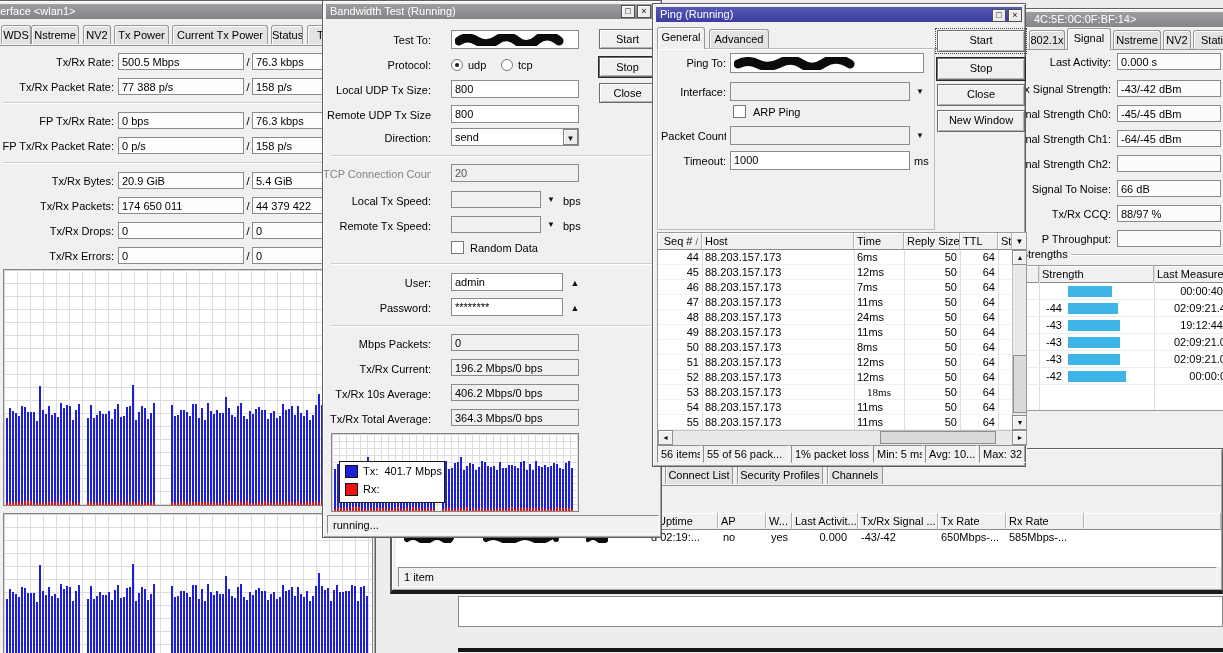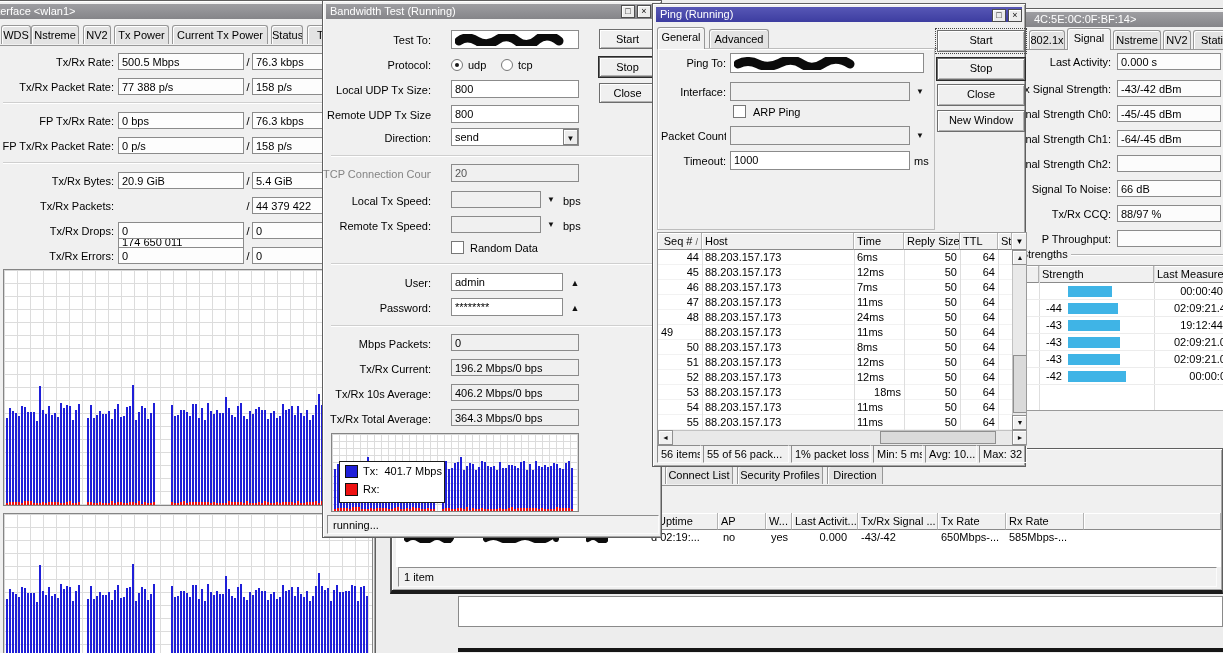--- a/index.html
+++ b/index.html
@@ -100,21 +100,21 @@
       <div class="fld stat" style="left: 271px; top: 111px; width: 120px; height: 17px;">76.3 kbps</div>
       <div class="lbl" style="left: 4px; top: 139px; width: 129px;">FP Tx/Rx Packet Rate:</div>
       <div class="fld stat" style="left: 137px; top: 136px; width: 126px; height: 17px;">0 p/s</div>
       <div class="lbl" style="left: 263px; top: 139px; width: 8px; text-align: center;">/</div>
       <div class="fld stat" style="left: 271px; top: 136px; width: 120px; height: 17px;">158 p/s</div>
       <div class="lbl" style="left: 4px; top: 174px; width: 129px;">Tx/Rx Bytes:</div>
       <div class="fld stat" style="left: 137px; top: 171px; width: 126px; height: 17px;">20.9 GiB</div>
       <div class="lbl" style="left: 263px; top: 174px; width: 8px; text-align: center;">/</div>
       <div class="fld stat" style="left: 271px; top: 171px; width: 120px; height: 17px;">5.4 GiB</div>
       <div class="lbl" style="left: 4px; top: 199px; width: 129px;">Tx/Rx Packets:</div>
-      <div class="fld stat" style="left: 137px; top: 196px; width: 126px; height: 17px; margin-top: 36px;">174 650 011</div>
+      <div class="fld stat" style="left: 137px; top: 196px; width: 126px; height: 17px;">174 650 011</div>
       <div class="lbl" style="left: 263px; top: 199px; width: 8px; text-align: center;">/</div>
       <div class="fld stat" style="left: 271px; top: 196px; width: 120px; height: 17px;">44 379 422</div>
       <div class="lbl" style="left: 4px; top: 224px; width: 129px;">Tx/Rx Drops:</div>
       <div class="fld stat" style="left: 137px; top: 221px; width: 126px; height: 17px;">0</div>
       <div class="lbl" style="left: 263px; top: 224px; width: 8px; text-align: center;">/</div>
       <div class="fld stat" style="left: 271px; top: 221px; width: 120px; height: 17px;">0</div>
       <div class="lbl" style="left: 4px; top: 249px; width: 129px;">Tx/Rx Errors:</div>
       <div class="fld stat" style="left: 137px; top: 246px; width: 126px; height: 17px;">0</div>
       <div class="lbl" style="left: 263px; top: 249px; width: 8px; text-align: center;">/</div>
       <div class="fld stat" style="left: 271px; top: 246px; width: 120px; height: 17px;">0</div>
@@ -544,21 +544,21 @@
           <div class="pcell" style="left: 128px; width: 75px; text-align: right; top: 1px;">00:00:0</div>
         </div>
       </div>
   </div>
 </div>
 
 <div class="win" id="win-reg" style="left:390px;top:448px;width:833px;height:146px;z-index:30;border-left:2px solid #5a5a5a;border-bottom:4px solid #1c1c1c">
   <div id="reg-tabs">
       <div class="tab" style="left: 273px; top: 16px; width: 68px;">Connect List</div>
       <div class="tab" style="left: 345px; top: 16px; width: 86px;">Security Profiles</div>
-      <div class="tab" style="left: 435px; top: 16px; width: 56px;">Direction</div>
+      <div class="tab" style="left: 435px; top: 16px; width: 56px;">Channels</div>
     </div>
   <div class="tabline" style="left:4px;top:36px;width:825px"></div>
   <div class="abs" style="left:4px;top:64px;width:825px;height:17px">
     <div class="th" style="left:0;width:259px"></div>
     <div class="th" style="left:259px;width:63px">Uptime</div>
     <div class="th" style="left:322px;width:48px">AP</div>
     <div class="th" style="left:370px;width:26px">W...</div>
     <div class="th" style="left:396px;width:66px">Last Activit...</div>
     <div class="th" style="left:462px;width:80px">Tx/Rx Signal ...</div>
     <div class="th" style="left:542px;width:68px">Tx Rate</div>
@@ -921,21 +921,21 @@
           <div class="pcell" style="left: 302px; width: 38px; text-align: right;">64</div>
         </div>
         <div class="prow" style="left: 0px; top: 60px; width: 354px; height: 15px;">
           <div class="pcell" style="left: 0px; width: 44px; text-align: right;">48</div>
           <div class="pcell" style="left: 44px; width: 152px; text-align: left;">88.203.157.173</div>
           <div class="pcell" style="left: 196px; width: 50px; text-align: left;">24ms</div>
           <div class="pcell" style="left: 246px; width: 56px; text-align: right;">50</div>
           <div class="pcell" style="left: 302px; width: 38px; text-align: right;">64</div>
         </div>
         <div class="prow" style="left: 0px; top: 75px; width: 354px; height: 15px;">
-          <div class="pcell" style="left: 0px; width: 44px; text-align: left;">49</div>
+          <div class="pcell" style="left: 0px; width: 44px; text-align: right;">49</div>
           <div class="pcell" style="left: 44px; width: 152px; text-align: left;">88.203.157.173</div>
           <div class="pcell" style="left: 196px; width: 50px; text-align: left;">11ms</div>
           <div class="pcell" style="left: 246px; width: 56px; text-align: right;">50</div>
           <div class="pcell" style="left: 302px; width: 38px; text-align: right;">64</div>
         </div>
         <div class="prow" style="left: 0px; top: 90px; width: 354px; height: 15px;">
           <div class="pcell" style="left: 0px; width: 44px; text-align: right;">50</div>
           <div class="pcell" style="left: 44px; width: 152px; text-align: left;">88.203.157.173</div>
           <div class="pcell" style="left: 196px; width: 50px; text-align: left;">8ms</div>
           <div class="pcell" style="left: 246px; width: 56px; text-align: right;">50</div>
@@ -951,21 +951,21 @@
         <div class="prow" style="left: 0px; top: 120px; width: 354px; height: 15px;">
           <div class="pcell" style="left: 0px; width: 44px; text-align: right;">52</div>
           <div class="pcell" style="left: 44px; width: 152px; text-align: left;">88.203.157.173</div>
           <div class="pcell" style="left: 196px; width: 50px; text-align: left;">12ms</div>
           <div class="pcell" style="left: 246px; width: 56px; text-align: right;">50</div>
           <div class="pcell" style="left: 302px; width: 38px; text-align: right;">64</div>
         </div>
         <div class="prow" style="left: 0px; top: 135px; width: 354px; height: 15px; padding-left: 18px;">
           <div class="pcell" style="left: 0px; width: 44px; text-align: right;">53</div>
           <div class="pcell" style="left: 44px; width: 152px; text-align: left;">88.203.157.173</div>
-          <div class="pcell" style="left: 196px; width: 50px; text-align: right;">18ms</div>
+          <div class="pcell" style="left: 196px; width: 50px; text-align: center; font-family: Liberation Serif, serif;">18ms</div>
           <div class="pcell" style="left: 246px; width: 56px; text-align: right;">50</div>
           <div class="pcell" style="left: 302px; width: 38px; text-align: right;">64</div>
         </div>
         <div class="prow" style="left: 0px; top: 150px; width: 354px; height: 15px;">
           <div class="pcell" style="left: 0px; width: 44px; text-align: right;">54</div>
           <div class="pcell" style="left: 44px; width: 152px; text-align: left;">88.203.157.173</div>
           <div class="pcell" style="left: 196px; width: 50px; text-align: left;">11ms</div>
           <div class="pcell" style="left: 246px; width: 56px; text-align: right;">50</div>
           <div class="pcell" style="left: 302px; width: 38px; text-align: right;">64</div>
         </div>

